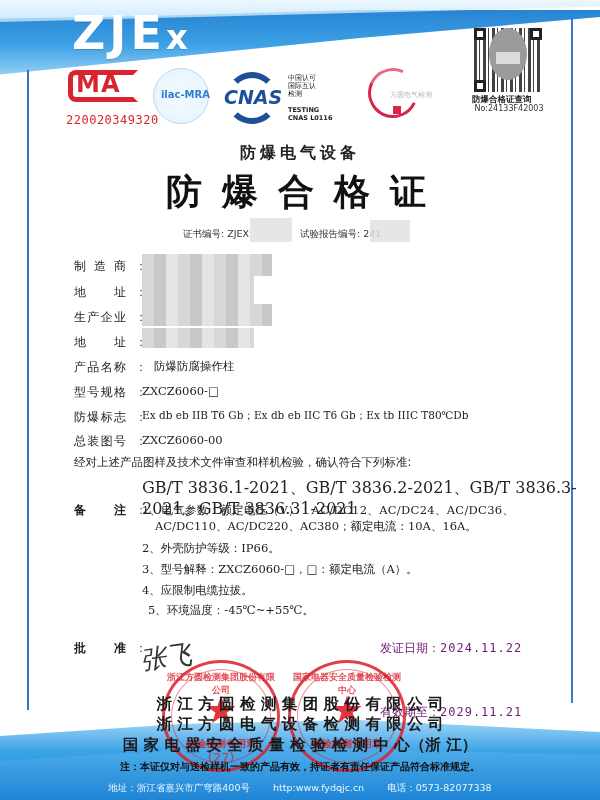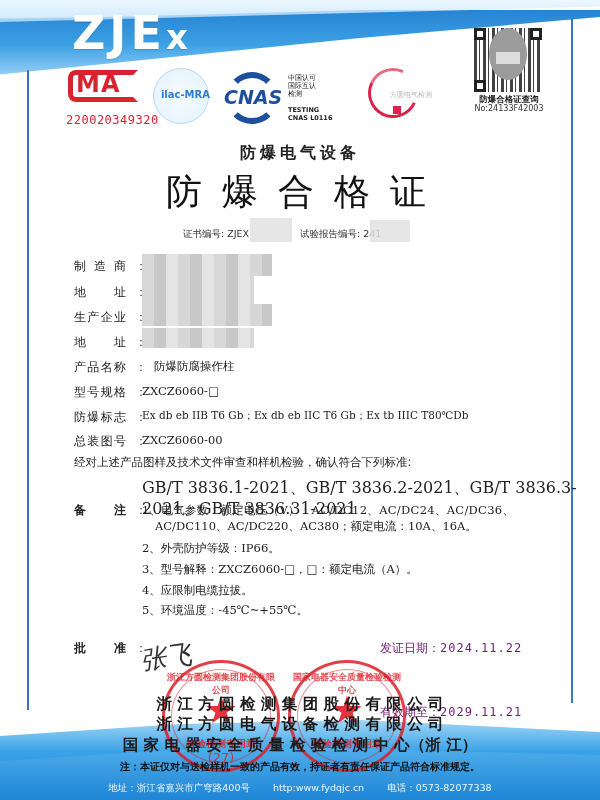--- a/index.html
+++ b/index.html
@@ -80,31 +80,31 @@
     .qr {
       position: absolute; left: 474px; top: 28px; width: 68px; height: 64px;
       background:
         repeating-linear-gradient(90deg, #222 0 3px, #fff 3px 5px, #222 5px 6px, #fff 6px 9px),
         #fff;
       opacity: .85;
     }
     .qr-blur { position: absolute; left: 489px; top: 28px; width: 38px; height: 52px; border-radius: 50%; background: #9b9b9b; }
     .qr-blur2 { position: absolute; left: 496px; top: 52px; width: 24px; height: 12px; background: #dcdcdc; }
     .qr-corner { position: absolute; width: 12px; height: 12px; border: 3px solid #222; background: #fff; box-sizing: border-box; }
-    .qr-caption { position: absolute; left: 472px; top: 94px; width: 74px; text-align: center; font-family: "DejaVu Sans", sans-serif; font-weight: bold; font-size: 8.5px; color: #222; }
+    .qr-caption { position: absolute; left: 472px; top: 94px; width: 74px; font-family: "DejaVu Sans", sans-serif; font-weight: bold; font-size: 8.5px; color: #222; }
     .qr-no { position: absolute; left: 470px; top: 104px; width: 78px; text-align: center; font-family: "DejaVu Sans", sans-serif; font-size: 8px; color: #333; }
 
     
     .subtitle {
       position: absolute; left: 0; top: 143px; width: 600px; text-align: center;
       font-family: "DejaVu Sans", sans-serif; font-weight: bold; font-size: 16px; letter-spacing: 4px; color: #222;
     }
     .title {
       position: absolute; left: 0; top: 168px; width: 600px; text-align: center;
-      font-family: "DejaVu Sans", sans-serif; font-weight: normal; font-size: 36px; letter-spacing: 20px; color: #111;
+      font-family: "DejaVu Sans", sans-serif; font-weight: bold; font-size: 36px; letter-spacing: 20px; color: #111;
       padding-left: 12px; box-sizing: border-box;
     }
     .cert-no { position: absolute; left: 183px; top: 228px; font-family: "DejaVu Sans", sans-serif; font-size: 9.5px; color: #333; }
     .report-no { position: absolute; left: 300px; top: 228px; font-family: "DejaVu Sans", sans-serif; font-size: 9.5px; color: #333; }
     .mosaic { position: absolute; background: #e2e2e2; opacity: .85; }
 
     
     .field-label {
       position: absolute; left: 74px; font-family: "DejaVu Sans", sans-serif; font-size: 12px; color: #222;
       width: 52px; display: flex; justify-content: space-between;
@@ -302,21 +302,21 @@
   <div class="remark-label">
       <span>备</span>
       <span>注</span>
     </div>
   <div class="remark-colon">：</div>
   <div class="remark" style="top:502px;letter-spacing:.3px;">1、电气参数：额定电压（V）：AC/DC12、AC/DC24、AC/DC36、</div>
   <div class="remark" style="top:518px;left:155px;">AC/DC110、AC/DC220、AC380；额定电流：10A、16A。</div>
   <div class="remark" style="top:540px;">2、外壳防护等级：IP66。</div>
   <div class="remark" style="top:561px;">3、型号解释：ZXCZ6060-□，□：额定电流（A）。</div>
   <div class="remark" style="top:582px;">4、应限制电缆拉拔。</div>
-  <div class="remark" style="top:602px;">5、环境温度：-45℃~+55℃。</div>
+  <div class="remark" style="top:602px;margin-left:6px;">5、环境温度：-45℃~+55℃。</div>
 </div>
 
 <div>
   <div class="approve-label">
       <span>批</span>
       <span>准</span>
     </div>
   <div class="approve-colon">：</div>
   <div class="signature">张飞</div>
   <div class="date-line" style="top:640px;"><span>发证日期：</span><span class="v">2024.11.22</span></div>

